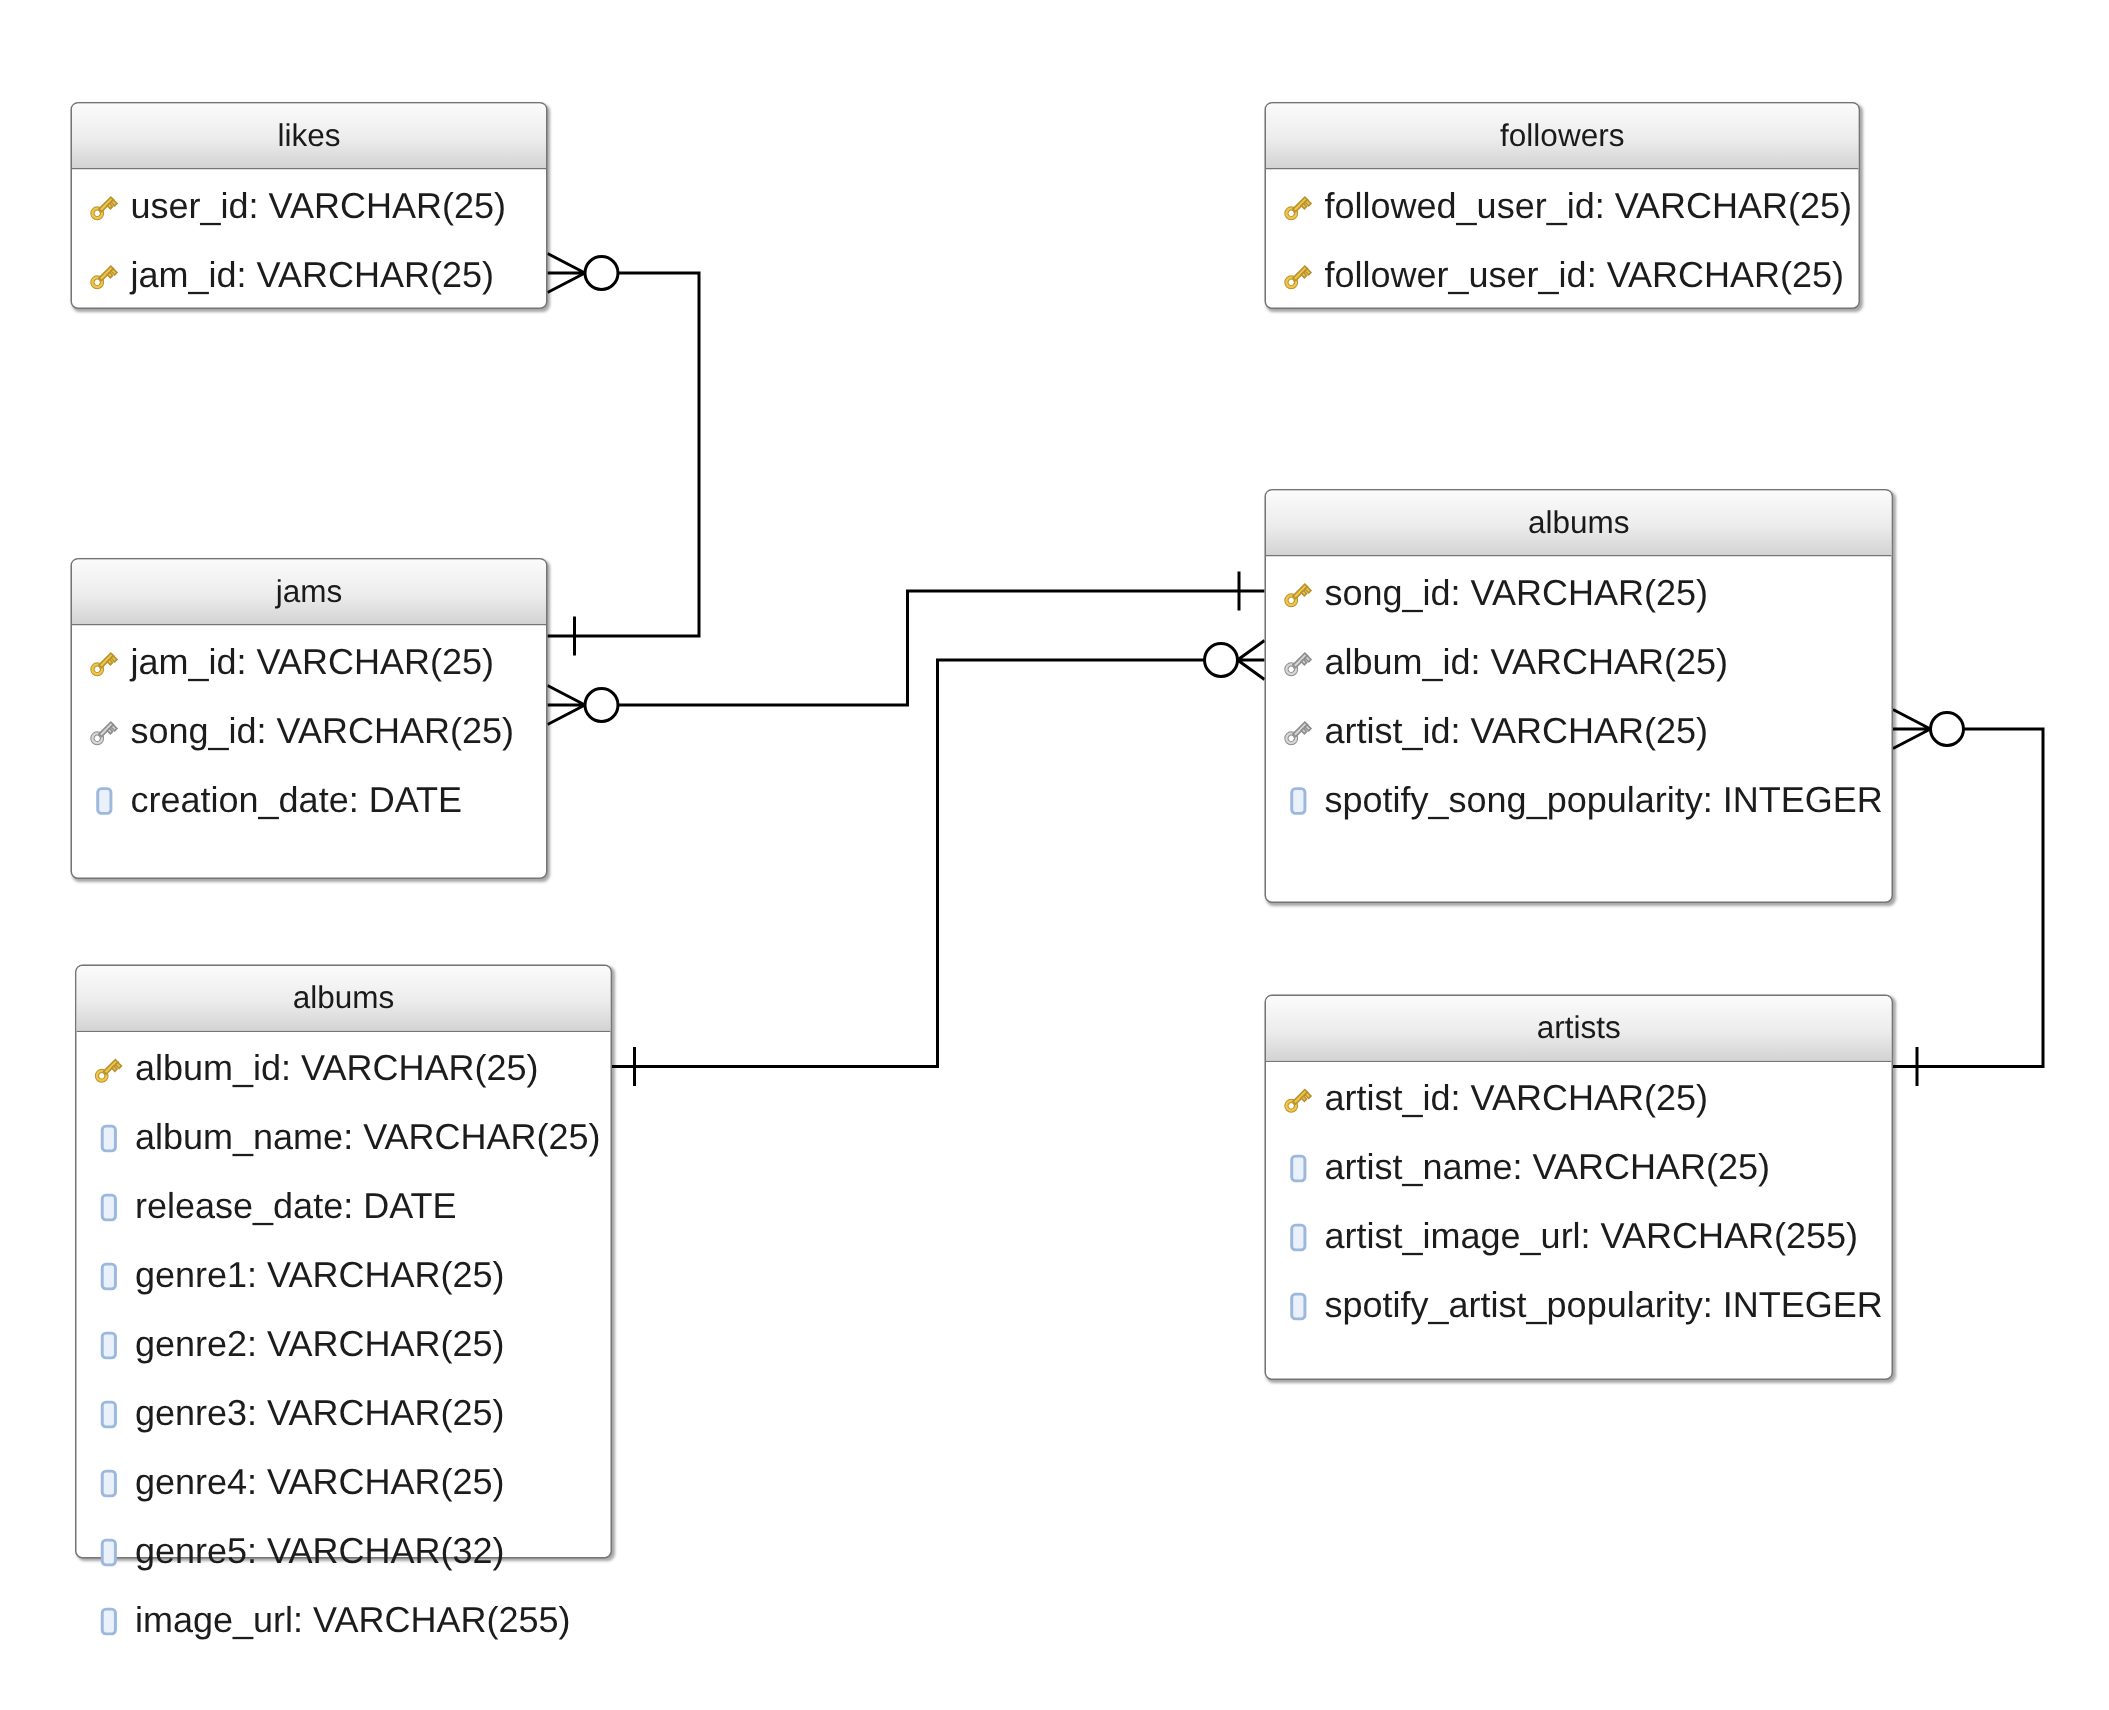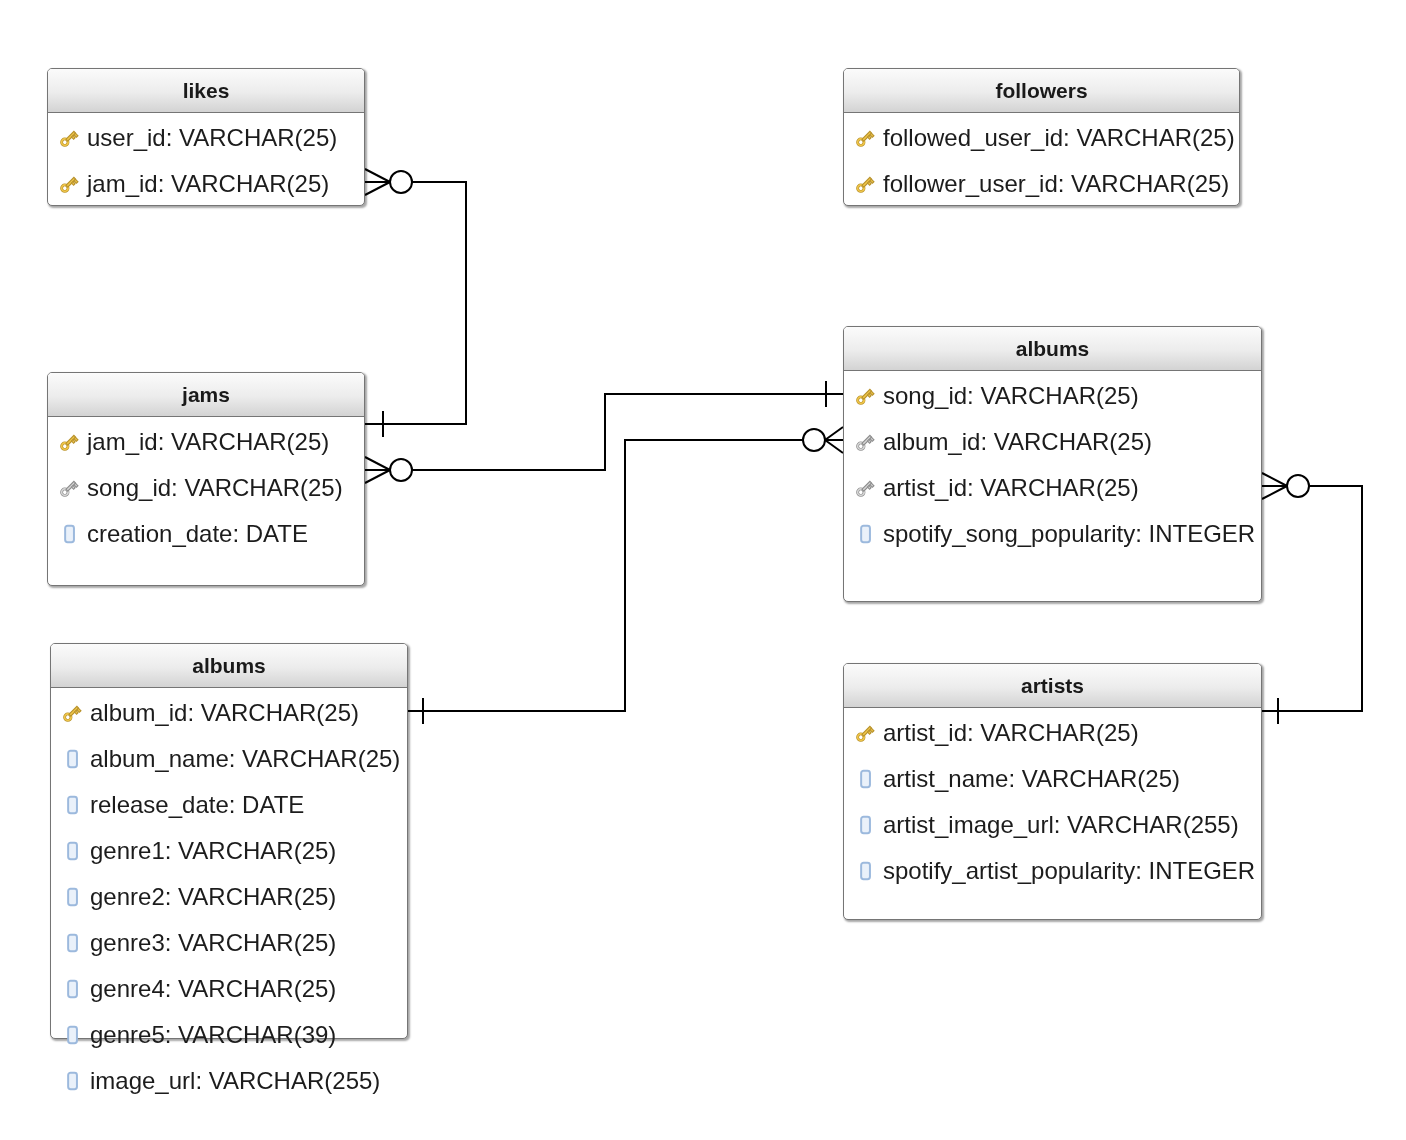--- a/index.html
+++ b/index.html
@@ -15,21 +15,21 @@
     background:#ffffff;
     border:1px solid #757575;
     border-radius:5px;
     box-shadow:1.5px 1.5px 2px rgba(0,0,0,0.35);
     box-sizing:border-box;
   }
   .thead{
     height:43px;
     line-height:43px;
     text-align:center;
-    font-weight:bold;
+    font-weight:normal;
     font-size:21px;
     color:#1a1a1a;
     background:linear-gradient(to bottom,#fbfbfb 0%,#ececec 55%,#d3d3d3 100%);
     border-bottom:1px solid #757575;
     border-radius:4px 4px 0 0;
   }
   .tbody{padding:2px 0;}
   .row{
     height:46px;
     display:flex;
@@ -286,21 +286,21 @@
             </svg>
           </span>
         <span class="ftext">genre4: VARCHAR(25)</span>
       </div>
       <div class="row">
         <span class="icon">
             <svg>
               <use href="#sym-column"></use>
             </svg>
           </span>
-        <span class="ftext">genre5: VARCHAR(39)</span>
+        <span class="ftext">genre5: VARCHAR(32)</span>
       </div>
       <div class="row">
         <span class="icon">
             <svg>
               <use href="#sym-column"></use>
             </svg>
           </span>
         <span class="ftext">image_url: VARCHAR(255)</span>
       </div>
     </div>

